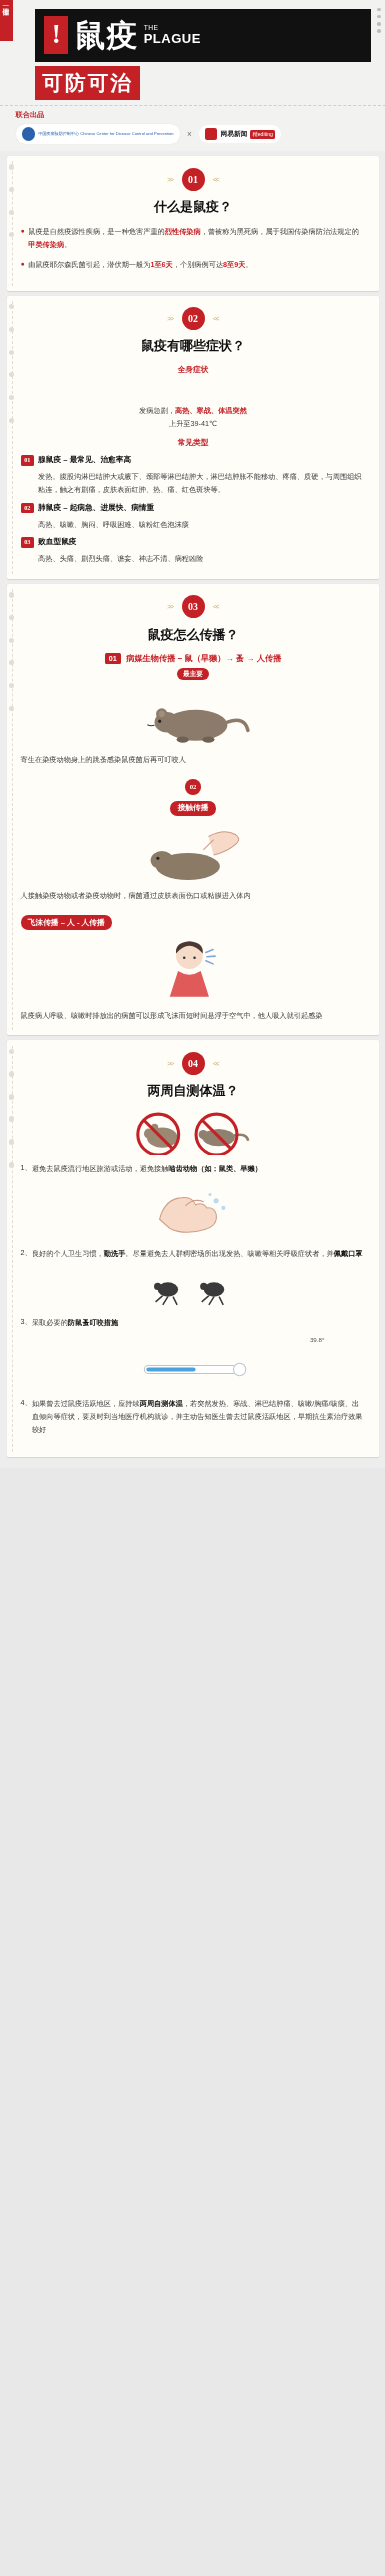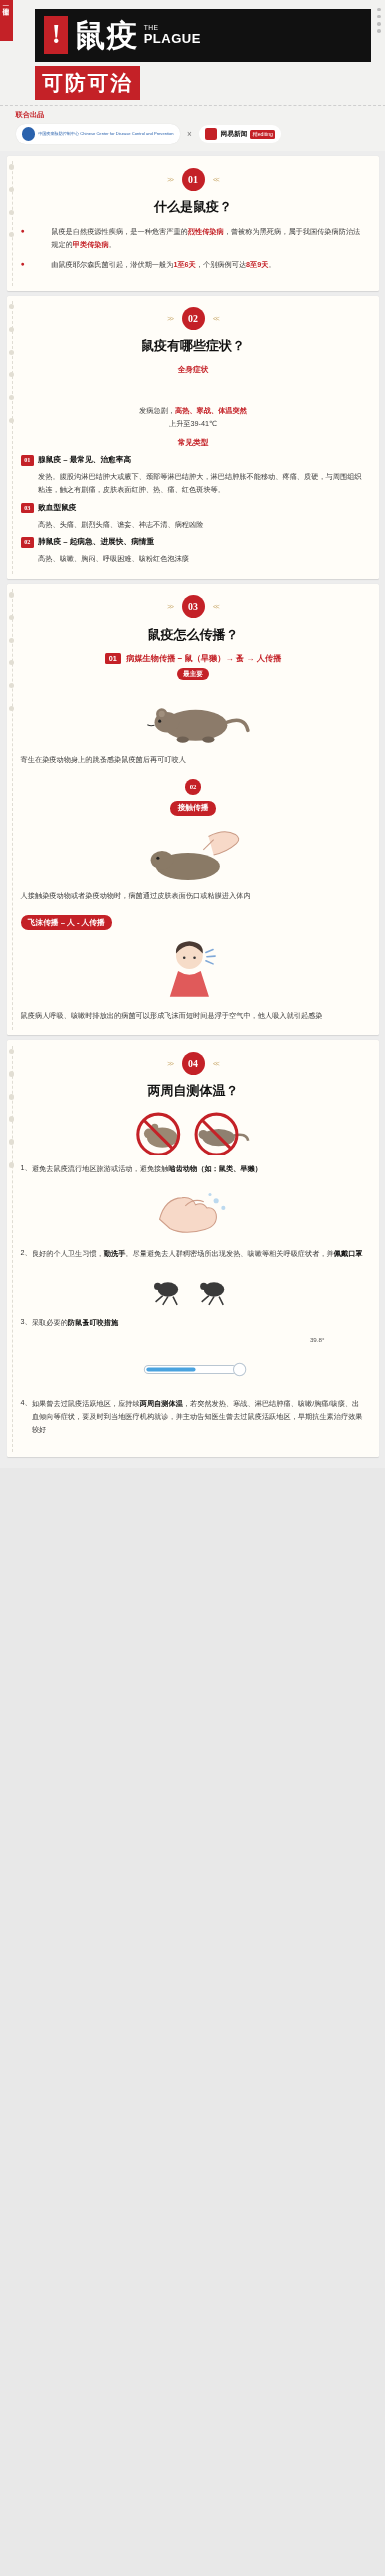--- a/index.html
+++ b/index.html
@@ -94,21 +94,21 @@
   .sec-num {
     display:inline-block; width:23px;height:23px;border-radius:50%;
     background:#c42127; color:#fff; font-size:9.8px; font-weight:bold;
     line-height:23px; text-align:center; margin:0 6.2px; vertical-align:middle;
     font-family:"Liberation Serif", serif;
   }
   .sec-title {
     text-align:center; font-size:13px; font-weight:bold; color:#111;
     margin-bottom:9.3px;
   }
-  .bullet-row { display:flex; margin-bottom:6.2px; font-size:7.5px; line-height:1.75;gap:23px;}
+  .bullet-row { display:flex; margin-bottom:6.2px; font-size:7.5px; line-height:1.75;}
   .bdot { color:#c42127; font-size:6.7px; margin-right:3.6px; line-height:1.9;}
   .red { color:#c42127; font-weight:bold;}
   .blk { color:#111; font-weight:bold;}
 
   .sub-head { display:flex; align-items:flex-start; margin:6.2px 0 4.1px 0;}
   .sub-badge {
     background:#c42127;color:#fff;font-size:6.2px;font-weight:bold;
     width:13.4px;height:10.3px;line-height:10.3px;text-align:center;border-radius:1.5px;
     margin-right:4.1px; flex:none; font-family:"Liberation Serif",serif;
   }
@@ -227,31 +227,31 @@
 
     <div>
       <div class="sub-head">
         <span class="sub-badge">01</span>
         <span class="sub-text">腺鼠疫 – 最常见、治愈率高</span>
       </div>
       <div class="body-text">发热。腹股沟淋巴结肿大或腋下、颈部等淋巴结肿大，淋巴结肿胀不能移动、疼痛、质硬，与周围组织粘连，触之有剧痛，皮肤表面红肿、热、痛、红色斑块等。</div>
     </div>
     <div>
       <div class="sub-head">
+        <span class="sub-badge">02</span>
+        <span class="sub-text">肺鼠疫 – 起病急、进展快、病情重</span>
+      </div>
+      <div class="body-text">高热、咳嗽、胸闷、呼吸困难、咳粉红色泡沫痰</div>
+    </div>
+    <div>
+      <div class="sub-head">
         <span class="sub-badge">03</span>
         <span class="sub-text">败血型鼠疫</span>
       </div>
       <div class="body-text">高热、头痛、剧烈头痛、谵妄、神志不清、病程凶险</div>
-    </div>
-    <div>
-      <div class="sub-head">
-        <span class="sub-badge">02</span>
-        <span class="sub-text">肺鼠疫 – 起病急、进展快、病情重</span>
-      </div>
-      <div class="body-text">高热、咳嗽、胸闷、呼吸困难、咳粉红色泡沫痰</div>
     </div>
   </div>
 
   <div class="card">
     <div class="punch" style="top:8.2px"></div>
       <div class="punch" style="top:31px"></div>
     <div class="punch" style="top:54px"></div>
       <div class="punch" style="top:76px"></div>
     <div class="punch" style="top:99px"></div>
       <div class="punch" style="top:122px"></div>

